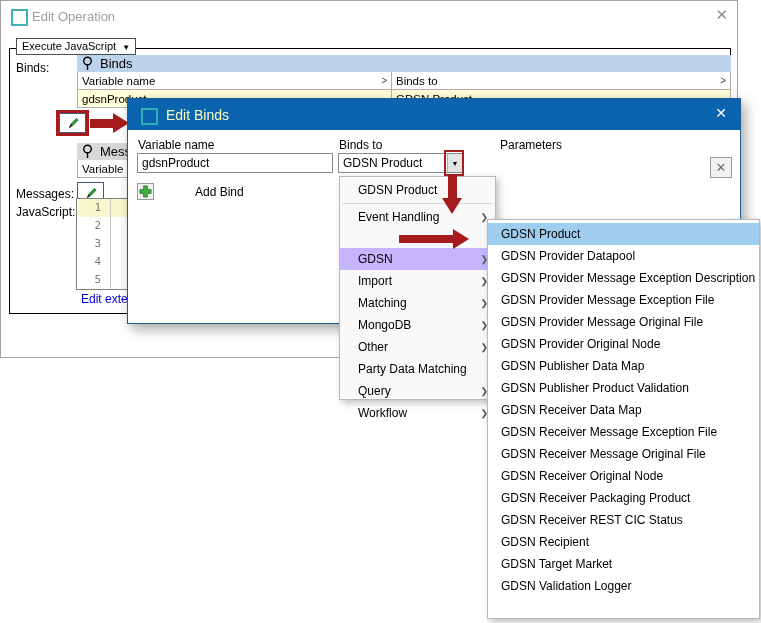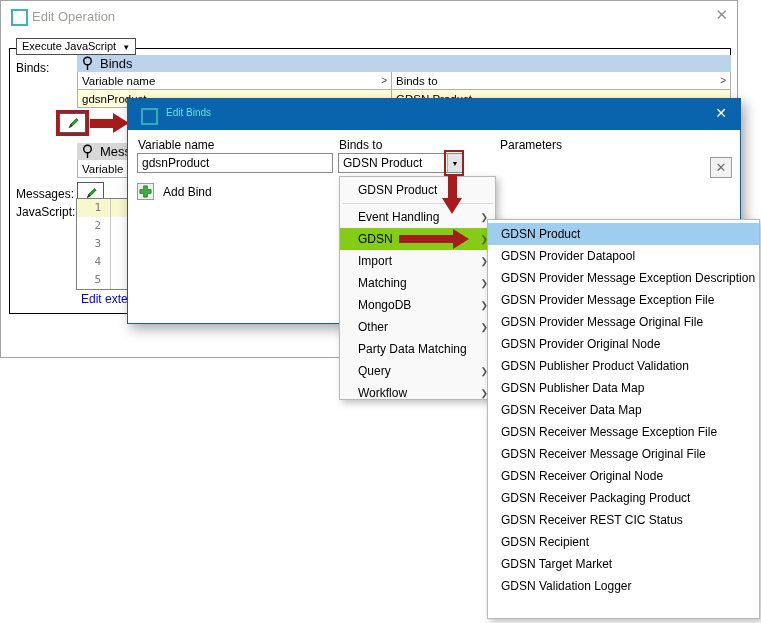--- a/index.html
+++ b/index.html
@@ -52,46 +52,46 @@
   #js-gutter{left:0;top:0;width:34px;height:100%;border-right:1px solid #c8c8c8;box-sizing:border-box;}
   .js-num{height:18px;line-height:18px;text-align:right;padding-right:9px;
           font-family:"DejaVu Sans Mono",monospace;font-size:11px;color:#7b7b7b;}
   #edit-external{left:80px;top:291px;font-size:12px;color:#0000e0;cursor:pointer;}
 
   
   #dialog{left:127px;top:98px;width:614px;height:226px;background:#fff;z-index:10;
           border:1px solid #1b5d94;box-sizing:border-box;box-shadow:4px 5px 12px rgba(0,0,0,.35);}
   #dlg-titlebar{left:0;top:0;width:100%;height:31px;background:#0a63ad;}
   #dlg-titlebar .app-icon{border-color:#2fb0b8;}
-  #dlg-title{left:38px;top:8px;font-size:10px;color:#5eead4;}
+  #dlg-title{left:38px;top:8px;font-size:14px;color:#fef9c3;}
   #dlg-close{right:13px;top:6px;font-size:14px;color:#fff;cursor:pointer;}
   #dlg-body{left:0;top:31px;width:612px;height:193px;}
   .dlg-label{font-size:12px;}
   #var-input{left:9px;top:23px;width:196px;height:20px;border:1px solid #8a8a8a;box-sizing:border-box;
              font-family:"Liberation Sans",sans-serif;font-size:12px;padding:0 4px;}
   #combo{left:210px;top:23px;width:125px;height:20px;border:1px solid #8a8a8a;box-sizing:border-box;
          display:flex;align-items:center;background:#fff;}
   #combo-text{flex:1;font-size:12px;padding-left:4px;white-space:nowrap;overflow:hidden;}
   #combo-btn{width:15px;height:100%;background:#e4e4e4;border-left:1px solid #adadad;
              display:flex;align-items:center;justify-content:center;font-size:7px;box-sizing:border-box;}
-  #add-bind{left:9px;top:53px;display:flex;align-items:center;cursor:pointer;}
+  #add-bind{left:9px;top:53px;display:flex;align-items:center;cursor:pointer;gap:32px;}
   #plus-box{width:17px;height:17px;background:#f0f0f0;border:1px solid #9a9a9a;box-sizing:border-box;
             display:flex;align-items:center;justify-content:center;}
   #add-bind-label{margin-left:9px;font-size:12px;}
   #param-del{left:582px;top:27px;width:22px;height:21px;background:#f2f2f2;border:1px solid #9a9a9a;
              box-sizing:border-box;display:flex;align-items:center;justify-content:center;
              color:#6f6f6f;font-size:13px;cursor:pointer;}
 
   
   #menu{left:339px;top:176px;width:157px;height:224px;background:#f9f9f9;z-index:15;
         border:1px solid #b8b8b8;box-sizing:border-box;box-shadow:3px 3px 7px rgba(0,0,0,.25);
         padding-top:2px;}
   .menu-item{height:22px;line-height:22px;font-size:12px;padding-left:18px;position:relative;cursor:pointer;}
   .menu-item .sub-arrow{position:absolute;right:7px;top:0;font-size:9px;color:#555;}
-  .menu-item.hl{background:#84cc16;}
+  .menu-item.hl{background:#c4b5fd;margin-top:20px;}
   .menu-sep{border-top:1px solid #d9d9d9;margin:2px 2px;}
 
   #submenu{left:487px;top:219px;width:273px;height:400px;background:#fff;z-index:18;
            border:1px solid #b8b8b8;box-sizing:border-box;box-shadow:3px 3px 7px rgba(0,0,0,.25);
            padding-top:3px;}
   .submenu-item{height:22px;line-height:22px;font-size:12px;padding-left:13px;cursor:pointer;white-space:nowrap;}
   .submenu-item.hl{background:#9fcdf0;}
 </style>
 </head>
 <body>
@@ -242,22 +242,22 @@
     <div class="abs tri-right" style="left:54px;top:1px;"></div>
   </div>
 
   <div class="abs" id="submenu">
     <div class="submenu-item hl"><span>GDSN Product</span></div>
     <div class="submenu-item"><span>GDSN Provider Datapool</span></div>
     <div class="submenu-item"><span>GDSN Provider Message Exception Description</span></div>
     <div class="submenu-item"><span>GDSN Provider Message Exception File</span></div>
     <div class="submenu-item"><span>GDSN Provider Message Original File</span></div>
     <div class="submenu-item"><span>GDSN Provider Original Node</span></div>
+    <div class="submenu-item"><span>GDSN Publisher Data Map</span></div>
     <div class="submenu-item"><span>GDSN Publisher Product Validation</span></div>
-    <div class="submenu-item"><span>GDSN Publisher Data Map</span></div>
     <div class="submenu-item"><span>GDSN Receiver Data Map</span></div>
     <div class="submenu-item"><span>GDSN Receiver Message Exception File</span></div>
     <div class="submenu-item"><span>GDSN Receiver Message Original File</span></div>
     <div class="submenu-item"><span>GDSN Receiver Original Node</span></div>
     <div class="submenu-item"><span>GDSN Receiver Packaging Product</span></div>
     <div class="submenu-item"><span>GDSN Receiver REST CIC Status</span></div>
     <div class="submenu-item"><span>GDSN Recipient</span></div>
     <div class="submenu-item"><span>GDSN Target Market</span></div>
     <div class="submenu-item"><span>GDSN Validation Logger</span></div>
   </div>

